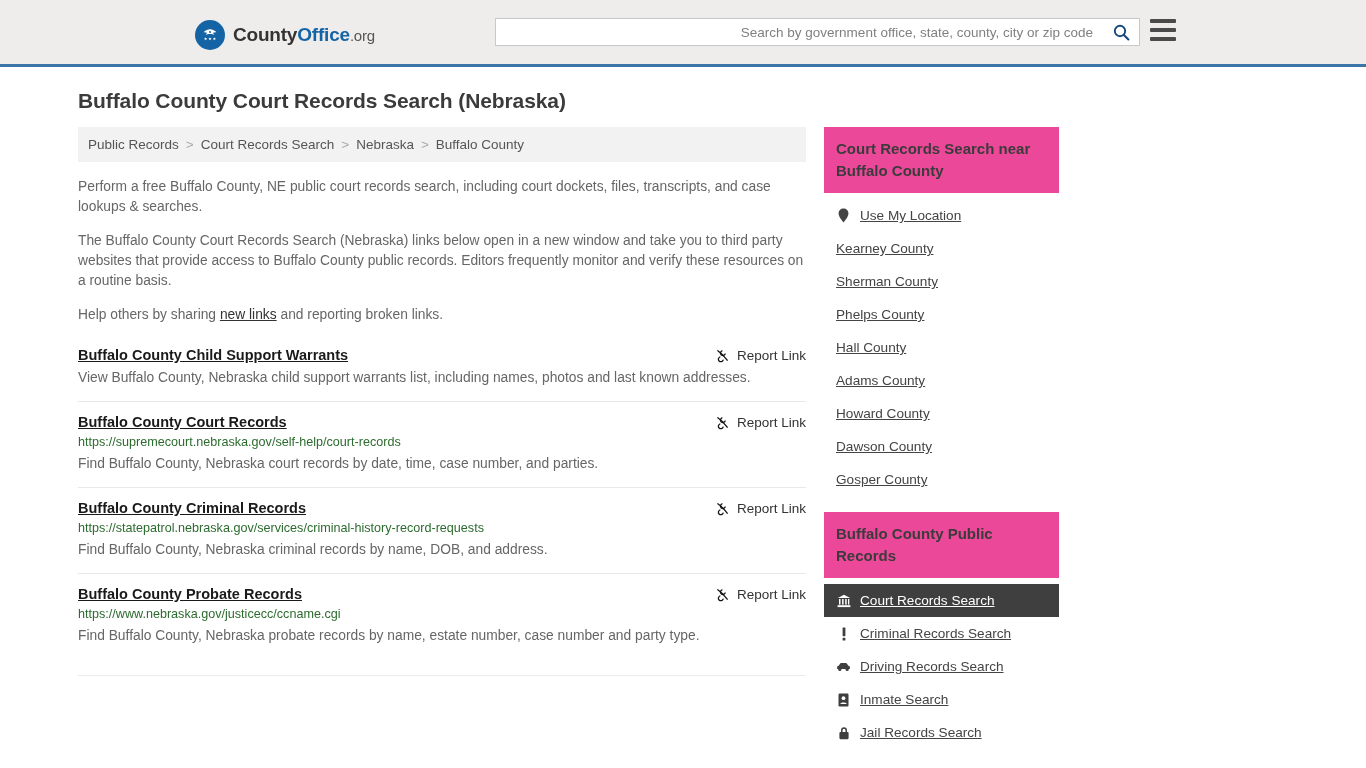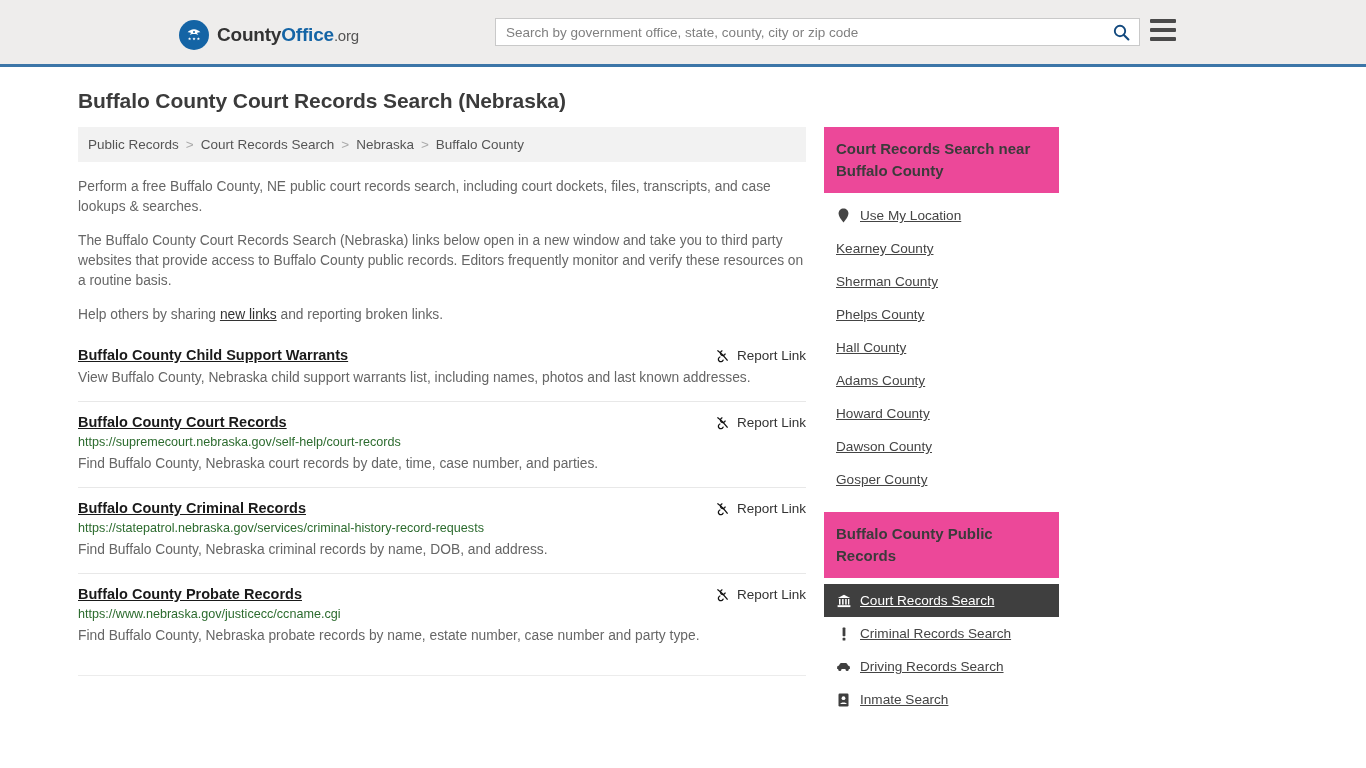--- a/index.html
+++ b/index.html
@@ -14,21 +14,21 @@
   .header {
     position: relative;
     height: 67px;
     background: #eeedec;
     border-bottom: 3px solid #3c76a8;
     display: flex;
     align-items: center;
   }
   .logo-wrap {
     position: absolute;
-    left: 179px; top: 20px;
+    left: 195px; top: 20px;
     display: flex; align-items: center; gap: 8px;
     cursor: pointer;
   }
   .logo-mark {
     width: 30px; height: 30px; border-radius: 50%;
     background: #1464a5;
     display: flex; flex-direction: column;
     align-items: center; justify-content: center;
     flex: none;
   }
@@ -49,20 +49,21 @@
     border: 1px solid #c9c9c9;
     display: flex; align-items: center;
   }
   .search-input {
     flex: 1; height: 100%;
     border: none; outline: none;
     padding: 0 10px;
     font-family: "Liberation Sans", sans-serif;
     font-size: 13.5px; color: #333333;
     background: transparent;
+    text-align: right;
   }
   .search-input::placeholder { color: #808080; }
   .search-btn {
     width: 36px; height: 100%;
     background: transparent; border: none; cursor: pointer;
     display: flex; align-items: center; justify-content: center;
   }
   .hamburger {
     position: absolute;
     left: 1150px; top: 19px;
@@ -368,17 +369,26 @@
           <span class="ico">
             <svg width="11" height="14" viewBox="0 0 11 14" fill="currentColor">
               <rect x="0.5" y="0.6" width="10" height="12.8" rx="1.2"></rect>
               <circle cx="5.5" cy="5.2" r="1.9" fill="#ffffff"></circle>
               <path d="M2.2 11.0 C2.2 8.9 8.8 8.9 8.8 11.0 Z" fill="#ffffff"></path>
             </svg>
           </span>
           <span class="lbl">Inmate Search</span>
         </div>
 
+        <div class="side-link">
+          <span class="ico">
+            <svg width="12" height="14" viewBox="0 0 12 14" fill="currentColor">
+              <path d="M3.0 6.0 L3.0 4.2 A3.0 3.0 0 0 1 9.0 4.2 L9.0 6.0 L7.5 6.0 L7.5 4.2 A1.5 1.5 0 0 0 4.5 4.2 L4.5 6.0 Z"></path>
+              <rect x="1.4" y="6.0" width="9.2" height="7.2" rx="1.1"></rect>
+            </svg>
+          </span>
+          <span class="lbl">Jail Records Search</span>
+        </div>
       </div>
     </div>
 
   </div>
 </div>
 
 </body></html>

